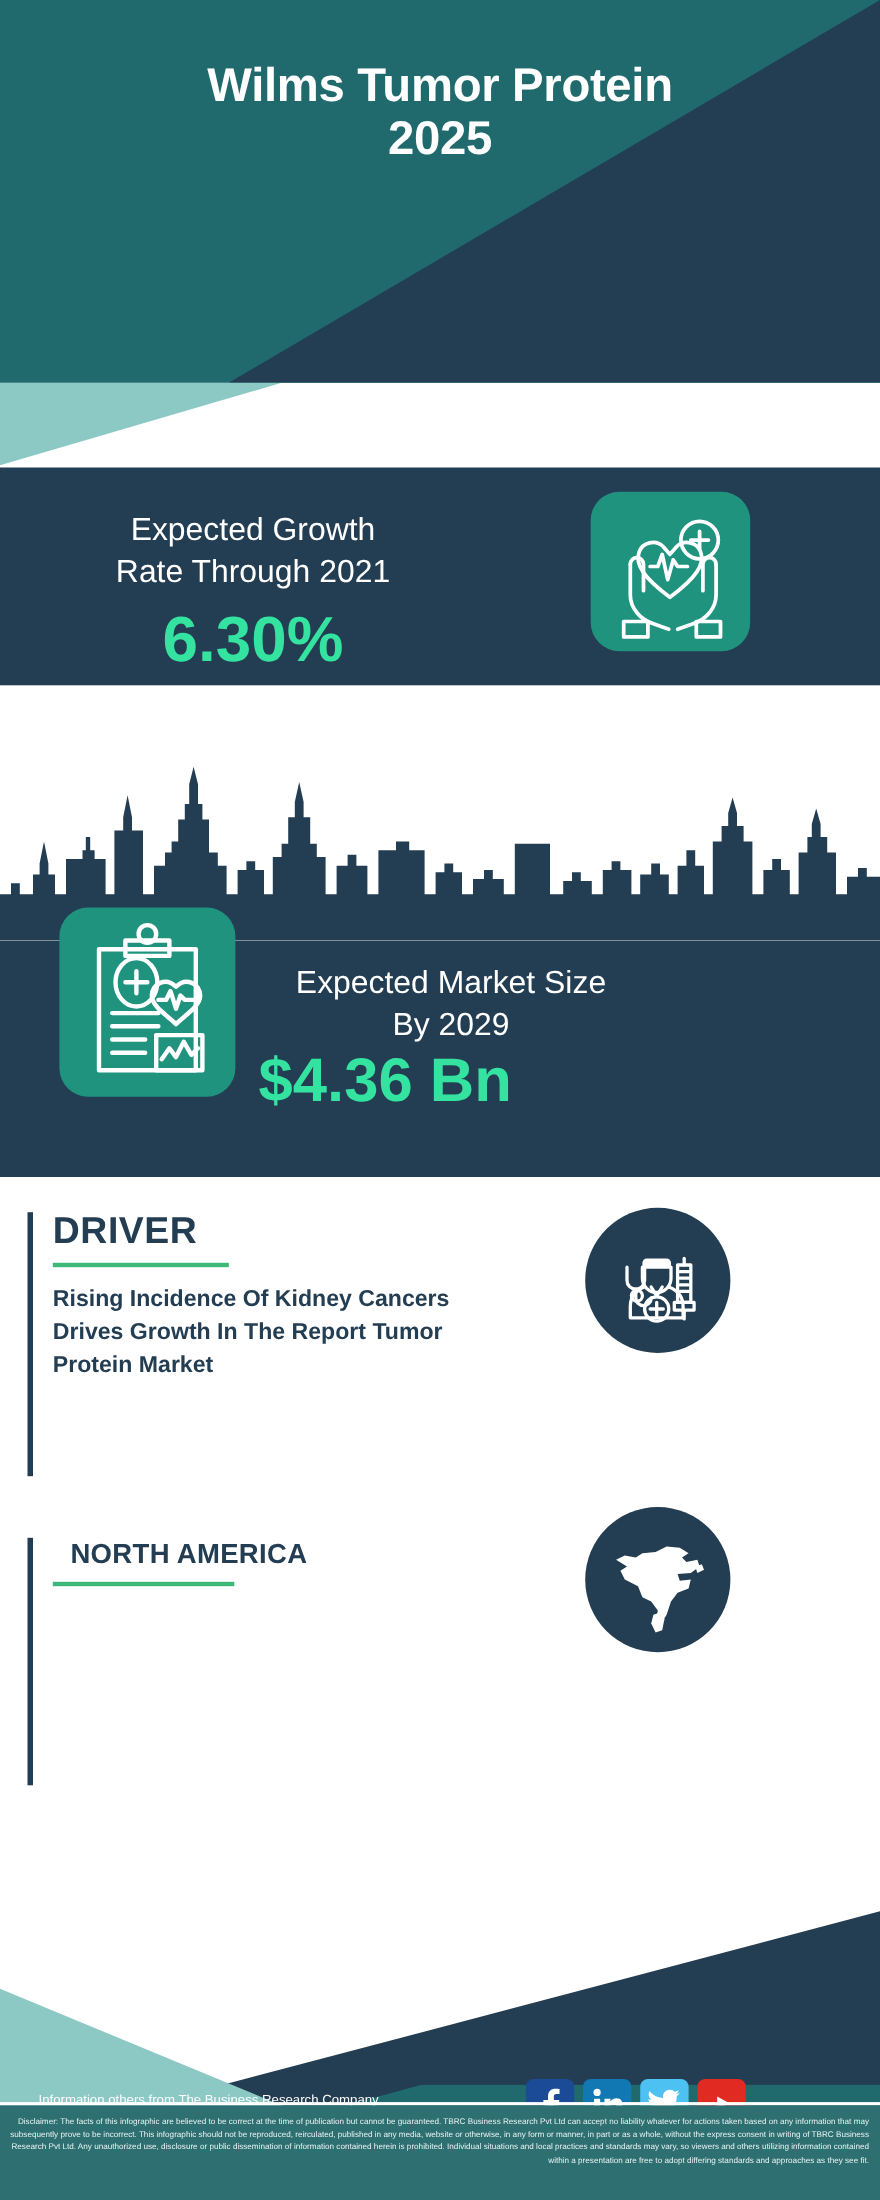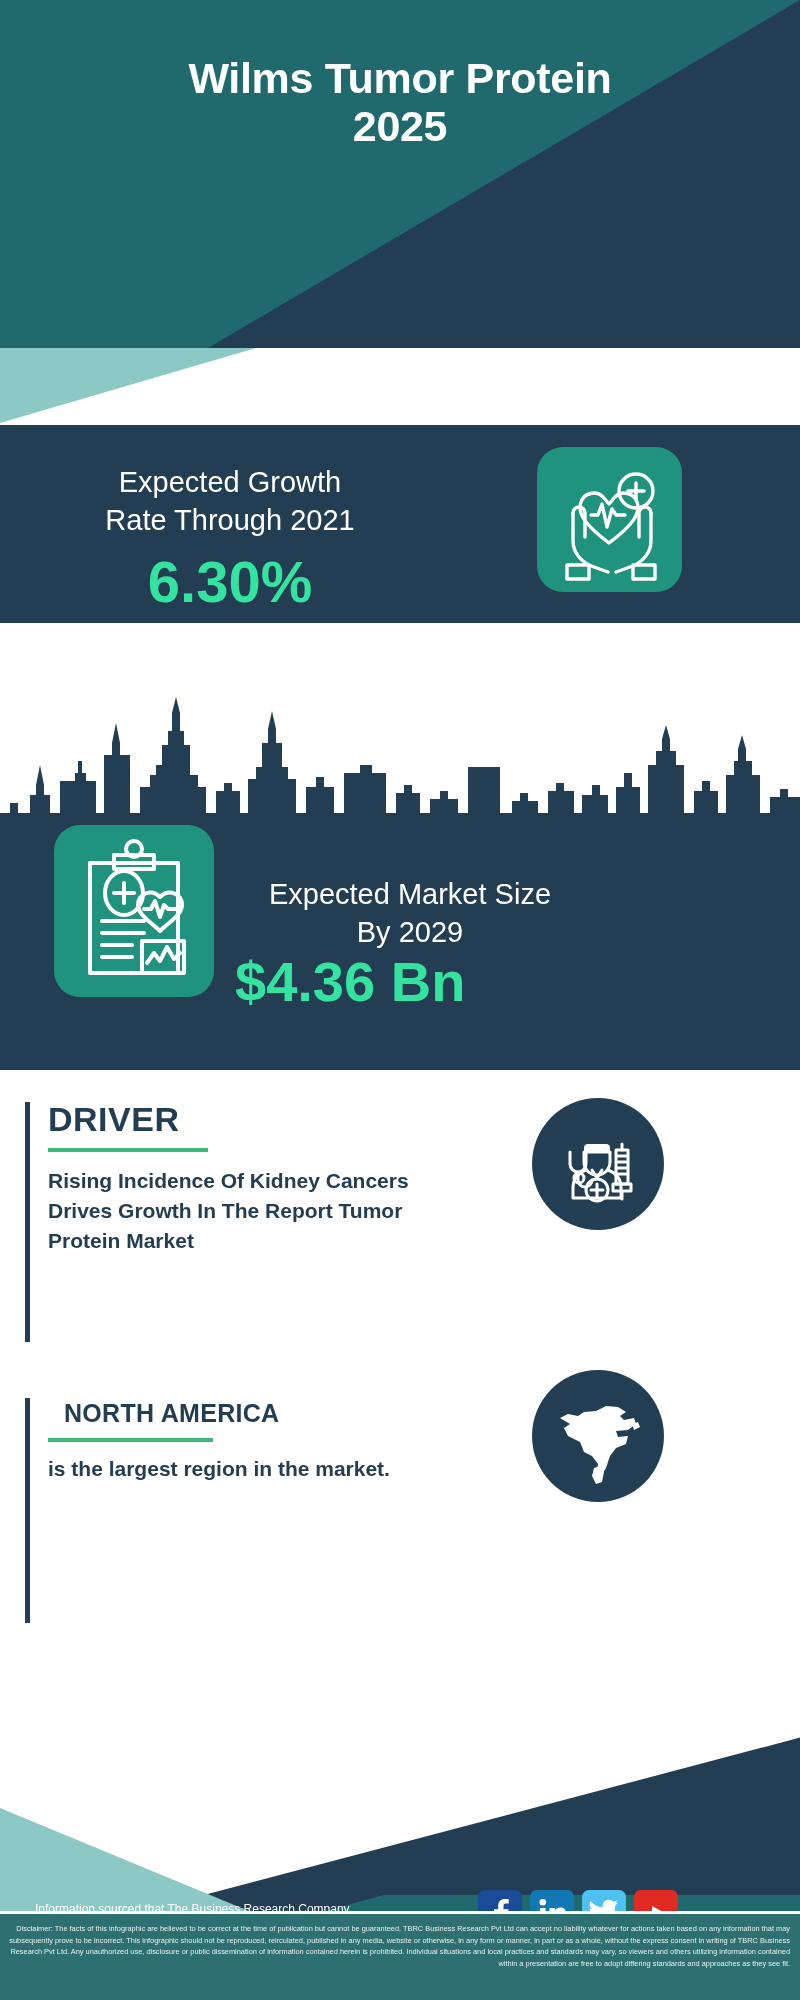--- a/index.html
+++ b/index.html
@@ -266,39 +266,38 @@
         <path d="M61 66 h18 v7 h-18 z"></path>
         <path d="M70 73 v8"></path>
       </svg>
     </div>
   </div>
 
   <div class="card card2">
     <div class="card-bar"></div>
     <div class="card-heading">NORTH AMERICA</div>
     <div class="card-rule"></div>
-    <div class="card-body">is the largest region in the market.</div>
     <div class="card-circle">
       <svg width="104" height="104" viewBox="0 0 104 104" fill="#ffffff">
         <path d="M14 34 l8 -4 l10 2 l6 -4 l12 -1 l10 -5 l12 1 l8 5 l-6 4 l4 4 l10 -2 l2 6 l-8 6 l-12 1 l2 6 l10 -1
                  l-2 8 l-10 4 l-6 8 l-4 12 l-6 10 l-4 -2 l2 -12 l-6 -8 l-8 -4 l-4 -10 l-12 -6 l-4 -8 l6 -4 z"></path>
         <path d="M48 84 l6 -2 l4 6 l-2 10 l-6 2 l-4 -8 z"></path>
         <path d="M86 40 l6 -2 l2 5 l-6 3 z"></path>
       </svg>
     </div>
   </div>
 </div>
 
 <div class="footer-wrap">
   <div class="f-navy"></div>
   <div class="f-teal-light"></div>
   <div class="f-teal-strip"></div>
 
   <div class="source-text">
-    <div>Information sourced that The Business Research Company</div>
+    <div>Information others from The Business Research Company</div>
     <div>thebusinessresearchcompany.com</div>
   </div>
 
   <div class="social-row">
     <div class="social-btn sb-fb">
       <svg width="26" height="30" viewBox="0 0 26 30" fill="#ffffff">
         <path d="M16.5 30 V17.2 h4.3 l.7 -5 h-5 V9 c0 -1.4 .4 -2.4 2.5 -2.4 h2.7 V2.1 C21.2 2 19.6 1.9 17.8 1.9
                  c-3.9 0 -6.6 2.4 -6.6 6.7 v3.6 H7 v5 h4.2 V30 z"></path>
       </svg>
     </div>

